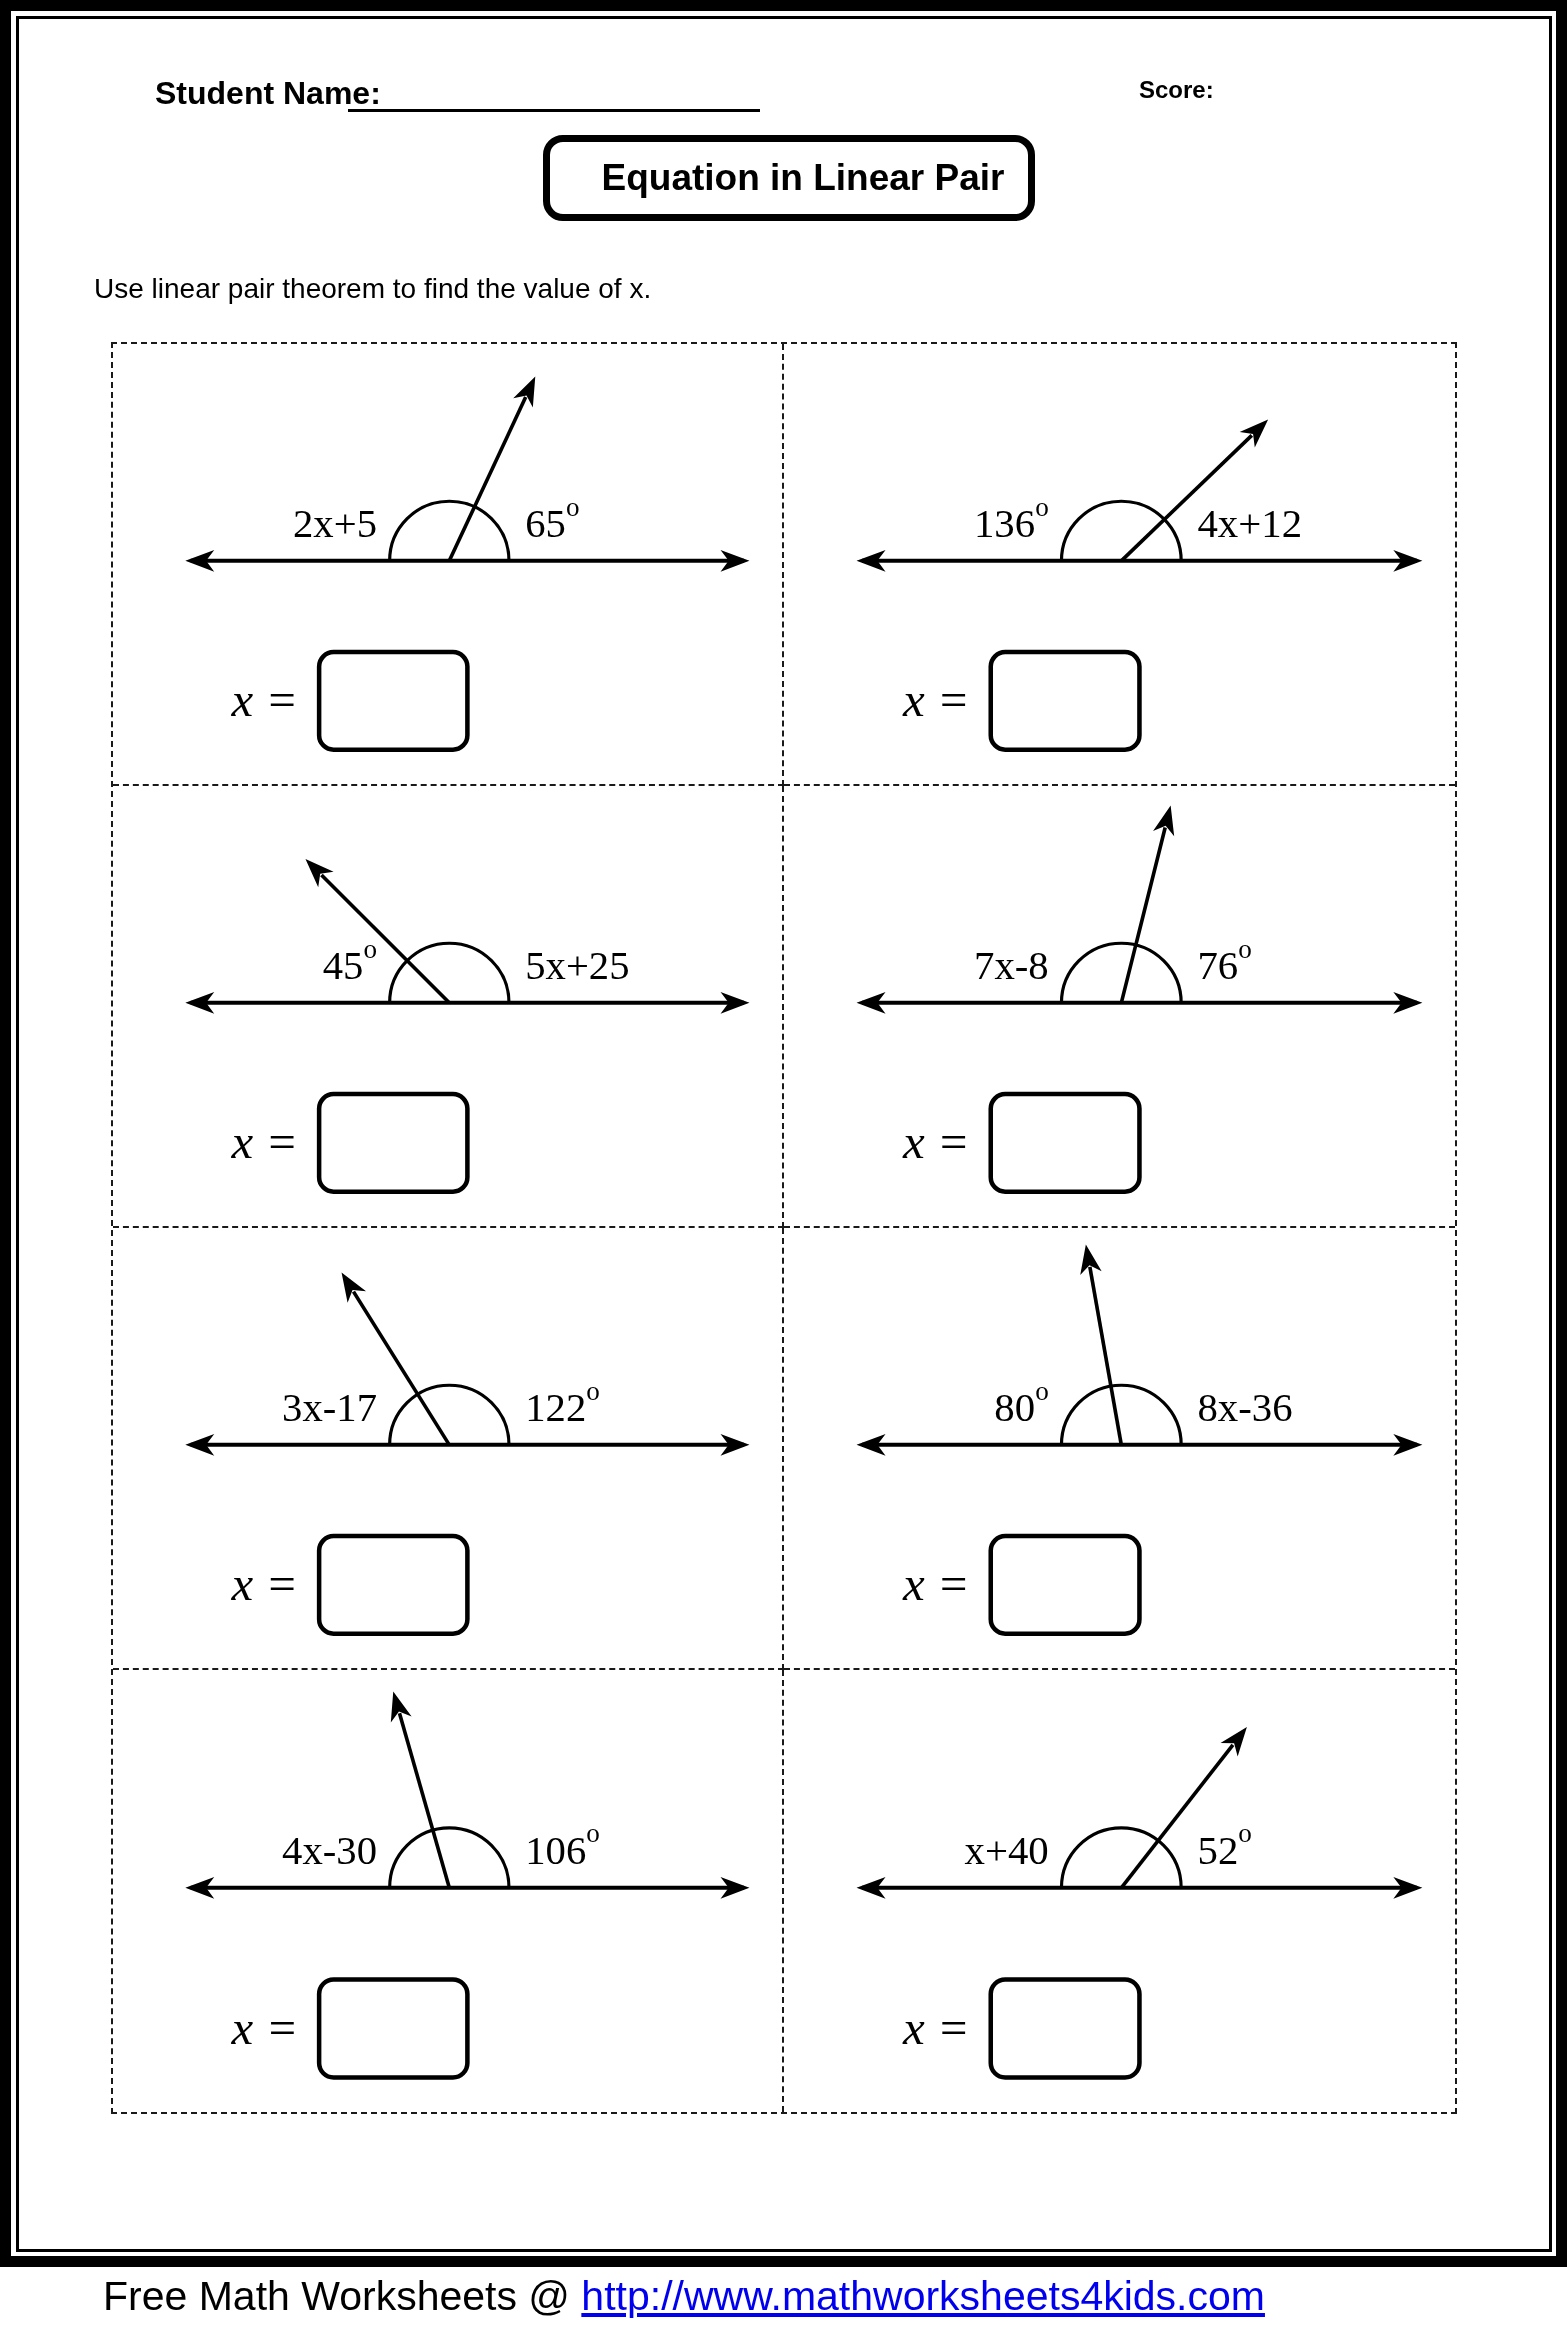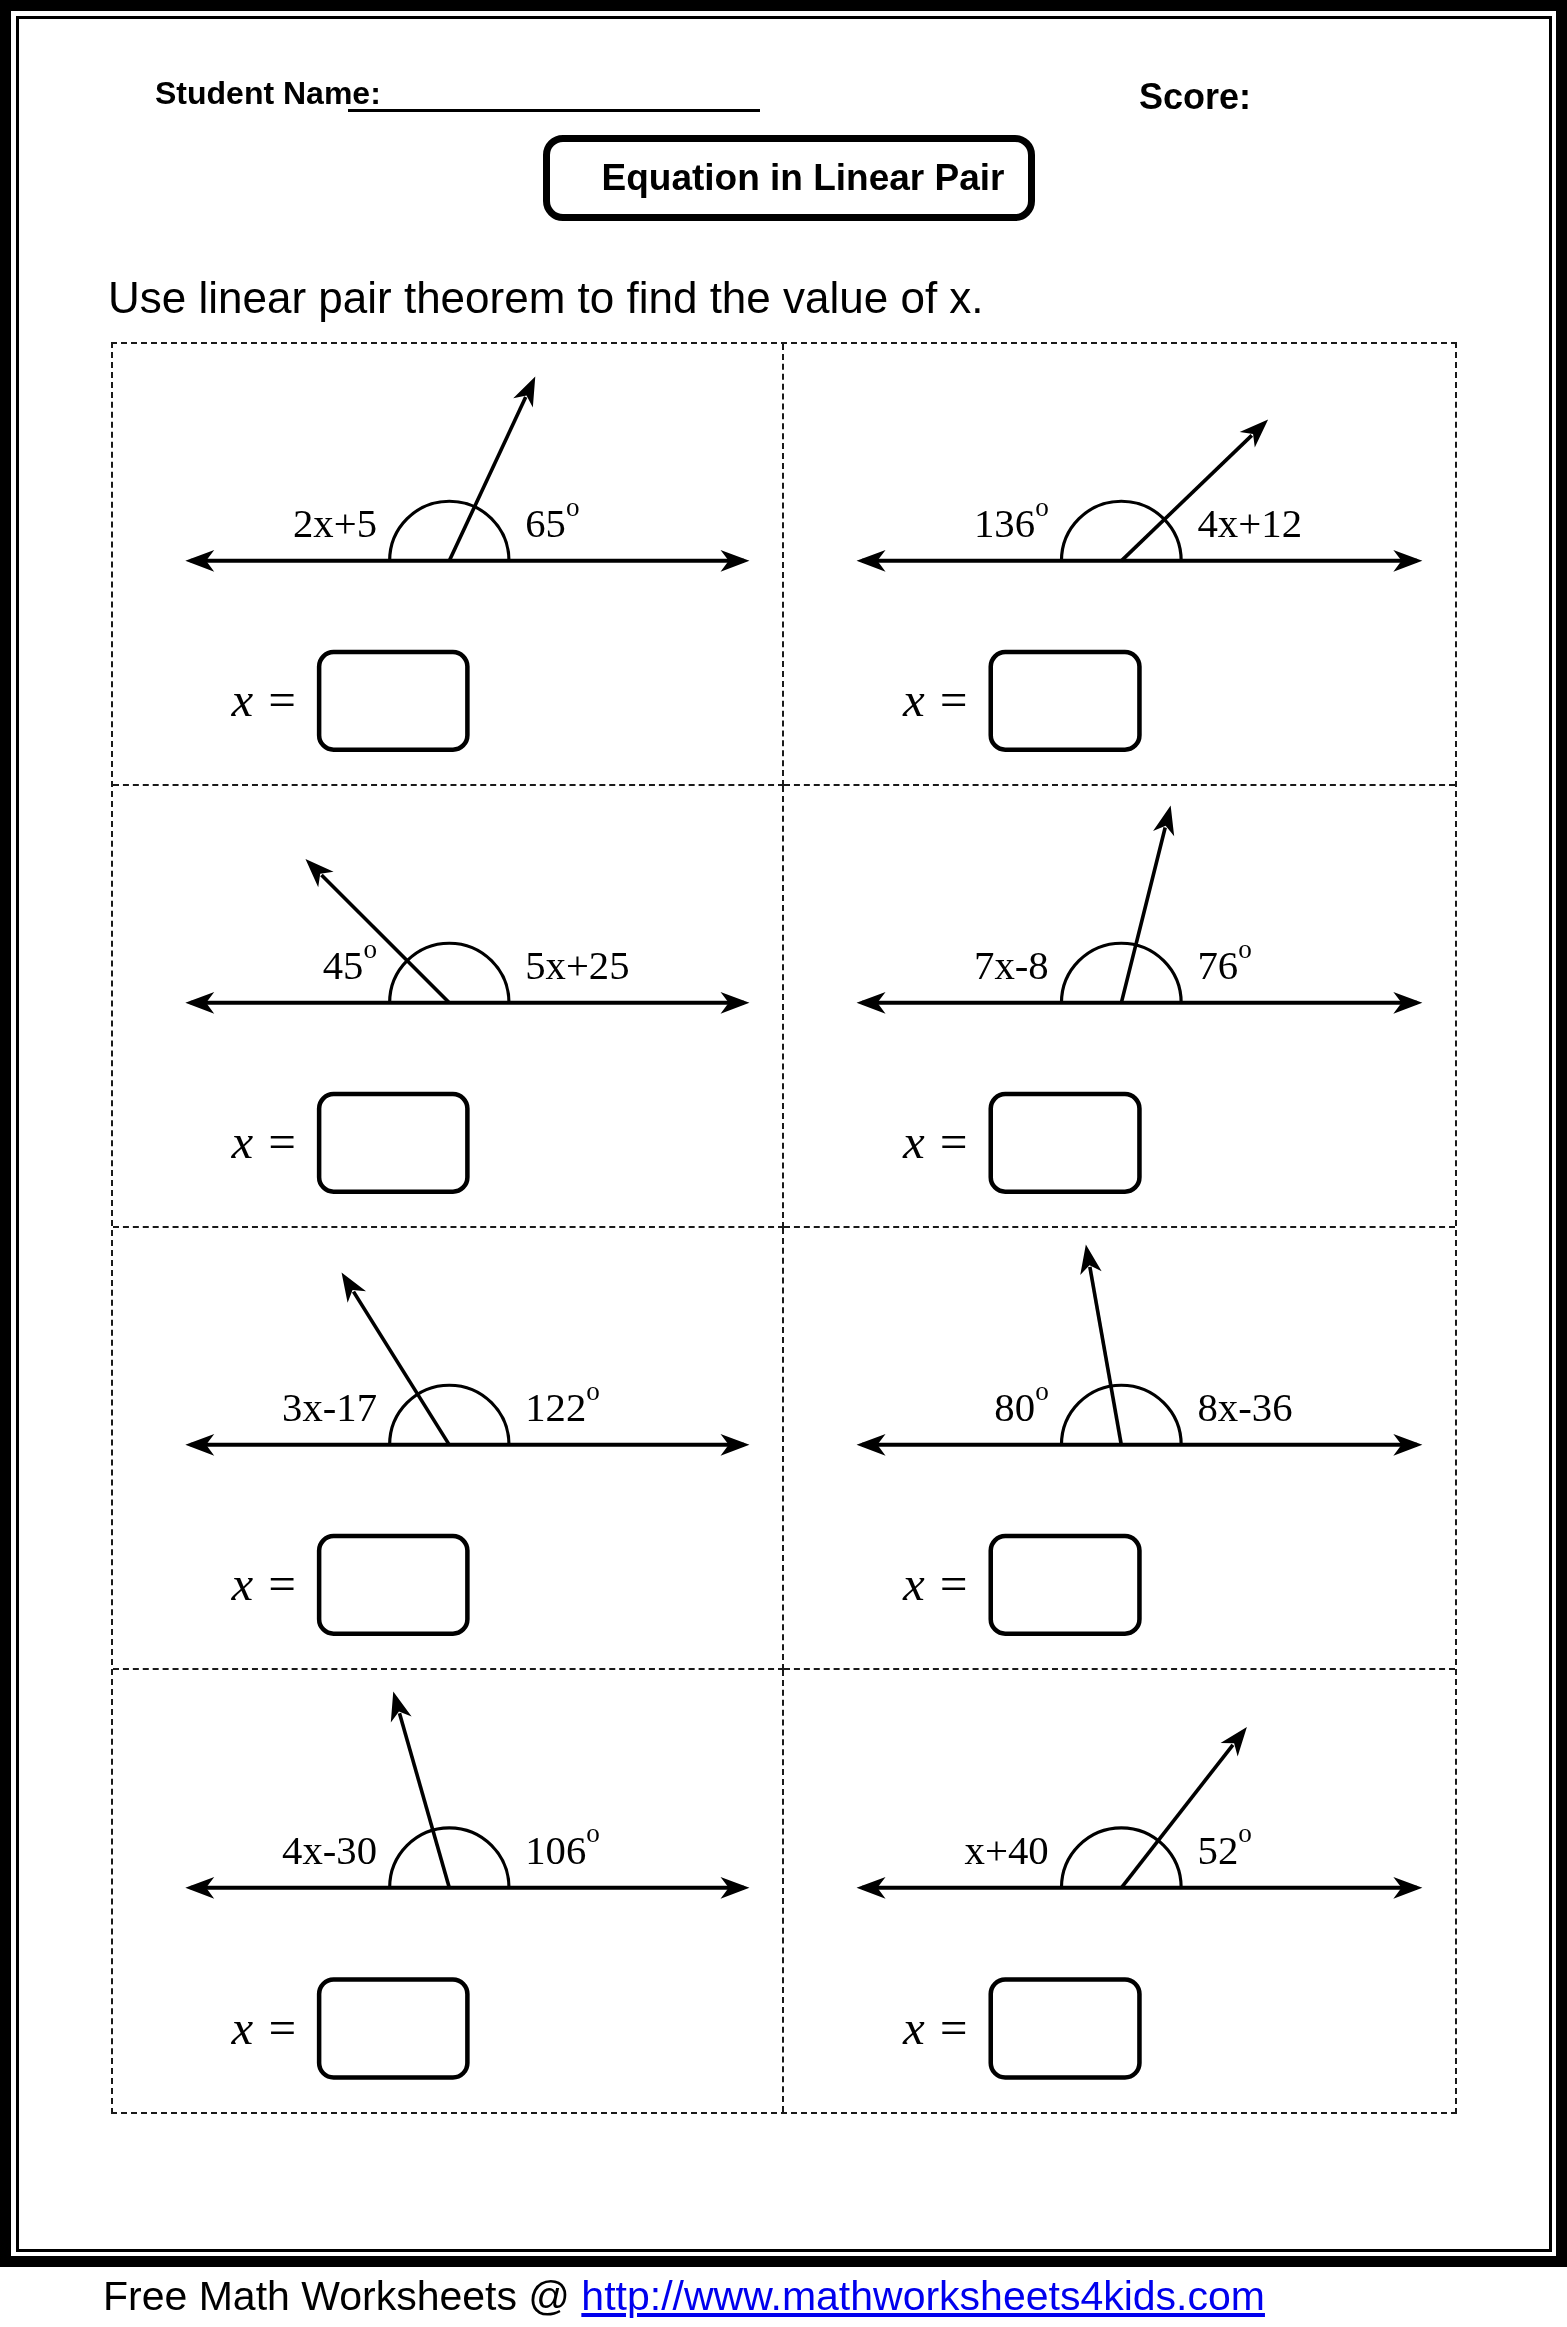--- a/index.html
+++ b/index.html
@@ -5,26 +5,26 @@
   html,body{margin:0;padding:0;background:#fff;}
   .page{position:relative;width:1567px;height:2327px;background:#fff;overflow:hidden;
         font-family:"Liberation Sans",sans-serif;color:#000;}
   .frame-outer{position:absolute;left:0;top:0;width:1567px;height:2267px;
         border:11.8px solid #000;box-sizing:border-box;}
   .frame-inner{position:absolute;left:15.5px;top:15.5px;width:1536px;height:2236px;
         border:3.6px solid #000;box-sizing:border-box;}
   .student-name{position:absolute;left:143px;top:75px;font-size:32px;font-weight:bold;margin-left:12px;}
   .name-line{position:absolute;left:348px;top:78px;width:412px;height:31px;
         border-bottom:3.6px solid #000;}
-  .score{position:absolute;left:1139px;top:76px;font-size:36px;font-weight:bold;}
+  .score{position:absolute;left:1139px;top:76px;font-size:24px;font-weight:bold;}
   .title-box{position:absolute;left:543px;top:135px;width:492px;height:86px;
         border:7.3px solid #000;border-radius:20px;box-sizing:border-box;
         display:flex;align-items:center;justify-content:center;background:#fff;}
   .title-box span{font-size:37px;font-weight:bold;margin-left:28px;}
-  .instruction{position:absolute;left:108px;top:273px;font-size:44px;}
+  .instruction{position:absolute;left:94px;top:273px;font-size:28px;}
   .grid{position:absolute;left:111px;top:342px;width:1346px;height:1772px;
         border:2.7px dashed #1a1a1a;box-sizing:border-box;
         display:grid;grid-template-columns:1fr 1fr;grid-template-rows:repeat(4,1fr);text-align:right;}
   .cell{box-sizing:border-box;overflow:hidden;}
   .cell:nth-child(odd){border-right:2.7px dashed #1a1a1a;}
   .cell:not(:nth-last-child(-n+2)){border-bottom:2.7px dashed #1a1a1a;}
   .cell svg{display:block;width:100%;height:100%;}
   .footer{position:absolute;left:103px;top:2273px;font-size:41px;white-space:nowrap;}
   .footer a{text-decoration:underline;}
 </style>

